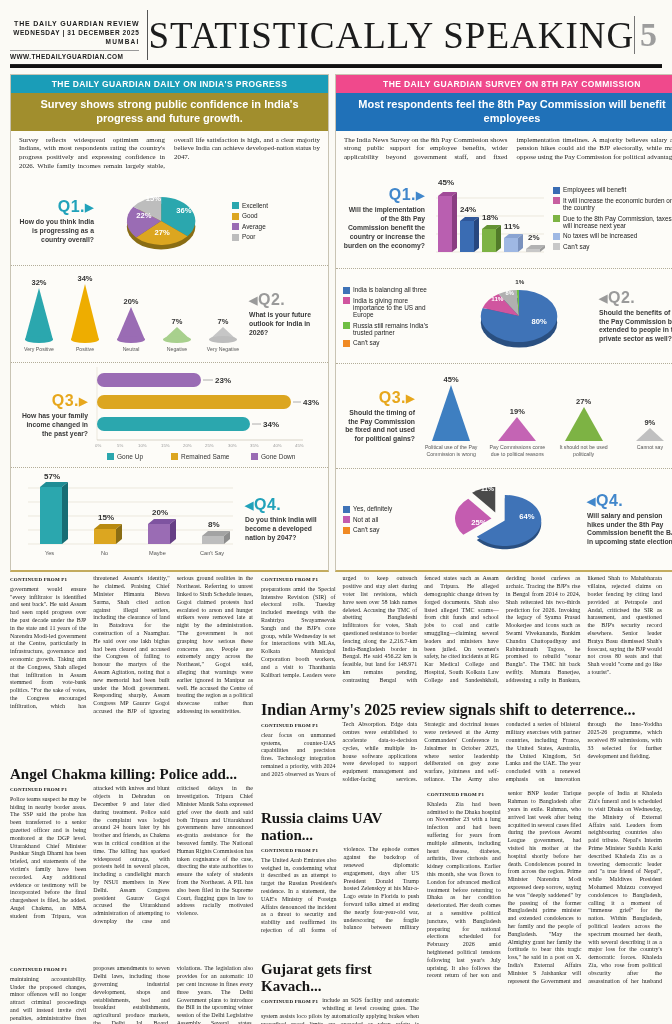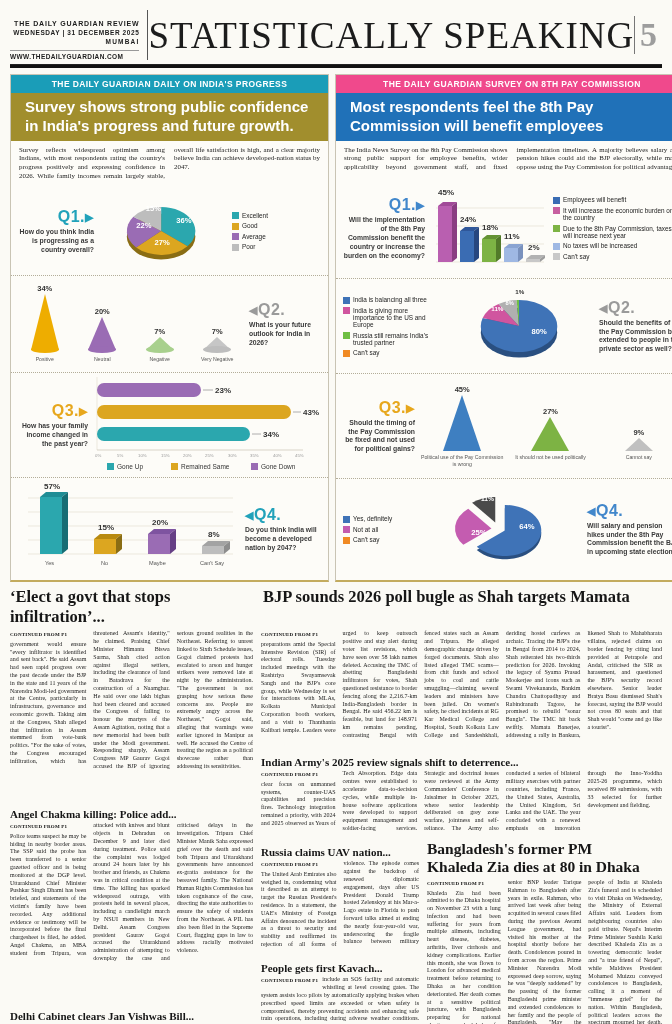--- a/index.html
+++ b/index.html
@@ -18,21 +18,21 @@
                text-align:center; align-self:center; white-space:nowrap; }
   .hdr-page { width:36px; border-left:1px solid #777; font-family:"Liberation Serif", serif;
               font-size:34px; font-weight:bold; color:#9d9d9d; text-align:center; align-self:center; }
   .rule-thick { margin:4px 10px 6px 10px; border-top:1px solid #222; border-bottom:3px solid #111; height:3px; }
 
   
   .surveys { display:flex; gap:6px; padding:0 10px; }
   .panel { flex:1; border:1px solid #c9c4b4; border-bottom:2px solid #c3ab5e; background:#fdfcf8; }
   .kicker { color:#fff; font-weight:bold; font-size:8.5px; letter-spacing:.4px; text-align:center; padding:4px 2px; }
   .kicker.teal { background:#1a9db8; } .kicker.pink { background:#f0498c; }
-  .banner { color:#fff; font-weight:bold; font-size:15px; line-height:1.25; padding:5px 14px; }
+  .banner { color:#fff; font-weight:bold; font-size:11px; line-height:1.25; text-align:center; padding:5px 14px; }
   .banner.olive { background:#a18e2d; } .banner.blue { background:#2071b8; }
   .intro { font-family:"Liberation Serif", serif; font-size:6.9px; line-height:1.3; text-align:justify;
            columns:2; column-gap:9px; padding:5px 8px 6px 8px; }
 
   .qsec { display:flex; align-items:center; gap:5px; padding:4px 7px; }
   .qsec + .qsec { border-top:1px dotted #b3ad99; }
   .qblock { flex-shrink:0; }
   .qblock.r { text-align:right; } .qblock.l { text-align:left; }
   .qnum { font-size:16px; font-weight:bold; letter-spacing:.5px; white-space:nowrap; }
   .qarrow { font-size:11px; vertical-align:1px; }
@@ -67,22 +67,22 @@
   .hl { font-family:"Liberation Serif", serif; font-weight:bold; color:#161616; }
   .hl-band { display:flex; gap:10px; align-items:baseline; padding:2px 0 3px 0; }
   .hl-elect { width:243px; flex-shrink:0; font-size:16.5px; }
   .hl-bjp { flex:1; font-size:16.5px; white-space:nowrap; }
   .grid2 { display:flex; gap:8px; }
   .band-left { width:243px; flex-shrink:0; }
   .band-right { flex:1; min-width:0; }
   .cont { font-size:5px; font-weight:bold; letter-spacing:.2px; color:#111; margin:2px 0 2px 0; }
   .body { font-family:"Liberation Serif", serif; font-size:6px; line-height:1.3; text-align:justify; color:#222; }
   .cols2{ columns:2; column-gap:7px; } .cols3{ columns:3; column-gap:7px; } .cols5{ columns:5; column-gap:7px; }
-  .hl-mid { font-size:11px; margin-top:10px; }
-  .hl-army { font-size:11px; margin-top:4px; white-space:nowrap; }
+  .hl-mid { font-size:15px; margin-top:23px; }
+  .hl-army { font-size:16px; margin-top:4px; white-space:nowrap; }
   .hl-bang { font-size:15.5px; line-height:1.15; margin-top:4px; }
   .subrow { display:flex; gap:8px; }
   .sub-mid { width:158px; flex-shrink:0; }
   .sub-right { flex:1; min-width:0; }
 </style>
 </head>
 <body>
 
 <div class="page">
 
@@ -138,20 +138,26 @@
             </div>
           <div class="legend-item">
               <span class="sw b-gray"></span>
               <span>Poor</span>
             </div>
         </div>
       </div>
 
       <div class="qsec">
         <div class="shape-row" style="height:88px">
+          <div class="shape-col">
+            <div class="shape-val">32%</div>
+            <div class="cone" style="border-bottom:52px solid #2ba7ae"></div>
+            <div class="cone-base b-teal"></div>
+            <div class="shape-cat">Very Positive</div>
+          </div>
           <div class="shape-col">
             <div class="shape-val">34%</div>
             <div class="cone" style="border-bottom:56px solid #eead00"></div>
             <div class="cone-base" style="background:#eead00"></div>
             <div class="shape-cat">Positive</div>
           </div>
           <div class="shape-col">
             <div class="shape-val">20%</div>
             <div class="cone" style="border-bottom:33px solid #9a6cb4"></div>
             <div class="cone-base b-purple"></div>
@@ -368,20 +374,25 @@
           <div class="qnum q-gold"><span>Q3.</span><span class="qarrow">▶</span></div>
           <div class="qtext">Should the timing of the Pay Commission be fixed and not used for political gains?</div>
         </div>
         <div class="shape-row" style="height:96px">
           <div class="shape-col">
             <div class="shape-val">45%</div>
             <div class="pyr" style="border-bottom:56px solid #3e7fc1"></div>
             <div class="shape-cat" style="min-height:20px">Political use of the Pay Commission is wrong</div>
           </div>
           <div class="shape-col">
+            <div class="shape-val">19%</div>
+            <div class="pyr" style="border-bottom:24px solid #c464b4"></div>
+            <div class="shape-cat" style="min-height:20px">Pay Commissions come due to political reasons</div>
+          </div>
+          <div class="shape-col">
             <div class="shape-val">27%</div>
             <div class="pyr" style="border-bottom:34px solid #7db344"></div>
             <div class="shape-cat" style="min-height:20px">It should not be used politically</div>
           </div>
           <div class="shape-col">
             <div class="shape-val">9%</div>
             <div class="pyr" style="border-bottom:13px solid #c0c0c0; border-left-width:14px; border-right-width:14px"></div>
             <div class="shape-cat" style="min-height:20px">Cannot say</div>
           </div>
         </div>
@@ -416,40 +427,35 @@
         <div class="qblock l" style="flex:1">
           <div class="qnum q-blue"><span class="qarrow">◀</span><span>Q4.</span></div>
           <div class="qtext">Will salary and pension hikes under the 8th Pay Commission benefit the BJP in upcoming state elections?</div>
         </div>
       </div>
     </div>
   </div>
 
   <div class="articles">
 
-    <div class="hl-band">
-      <div class="hl hl-elect">‘Elect a govt that stops infiltration’...</div>
-      <div class="hl hl-bjp">BJP sounds 2026 poll bugle as Shah targets Mamata</div>
-    </div>
 
     <div class="grid2">
 
       <div class="band-left">
         <div class="body cols3" style="height:168px; overflow:hidden">
           <div class="cont">CONTINUED FROM P1</div>
           <span>government would ensure "every infiltrator is identified and sent back". He said Assam had seen rapid progress over the past decade under the BJP in the state and 11 years of the Narendra Modi-led government at the Centre, particularly in infrastructure, governance and economic growth. Taking aim at the Congress, Shah alleged that infiltration in Assam stemmed from vote-bank politics. "For the sake of votes, the Congress encouraged infiltration, which has threatened Assam's identity," he claimed. Praising Chief Minister Himanta Biswa Sarma, Shah cited action against illegal settlers, including the clearance of land in Batadrava for the construction of a Naamghar. He said over one lakh bighas had been cleared and accused the Congress of failing to honour the martyrs of the Assam Agitation, noting that a new memorial had been built under the Modi government. Responding sharply, Assam Congress MP Gaurav Gogoi accused the BJP of ignoring serious ground realities in the Northeast. Referring to unrest linked to Sixth Schedule issues, Gogoi claimed protests had escalated to arson and hunger strikers were removed late at night by the administration. "The government is not grasping how serious these concerns are. People are extremely angry across the Northeast," Gogoi said, alleging that warnings were earlier ignored in Manipur as well. He accused the Centre of treating the region as a political showcase rather than addressing its sensitivities.</span>
         </div>
 
         <div class="hl hl-mid">Angel Chakma killing: Police add...</div>
         <div class="body cols3" style="height:178px; overflow:hidden; margin-top:2px">
           <div class="cont">CONTINUED FROM P1</div>
           <span>Police teams suspect he may be hiding in nearby border areas. The SSP said the probe has been transferred to a senior gazetted officer and is being monitored at the DGP level. Uttarakhand Chief Minister Pushkar Singh Dhami has been briefed, and statements of the victim's family have been recorded. Any additional evidence or testimony will be incorporated before the final chargesheet is filed, he added. Angel Chakma, an MBA student from Tripura, was attacked with knives and blunt objects in Dehradun on December 9 and later died during treatment. Police said the complaint was lodged around 24 hours later by his brother and friends, as Chakma was in critical condition at the time. The killing has sparked widespread outrage, with protests held in several places, including a candlelight march by NSUI members in New Delhi. Assam Congress president Gaurav Gogoi accused the Uttarakhand administration of attempting to downplay the case and criticised delays in the investigation. Tripura Chief Minister Manik Saha expressed grief over the death and said both Tripura and Uttarakhand governments have announced ex-gratia assistance for the bereaved family. The National Human Rights Commission has taken cognisance of the case, directing the state authorities to ensure the safety of students from the Northeast. A PIL has also been filed in the Supreme Court, flagging gaps in law to address racially motivated violence.</span>
         </div>
 
-        <div class="hl hl-mid">Delhi Cabinet clears Jan Vishwas Bill...</div>
         <div class="body cols3" style="height:128px; overflow:hidden; margin-top:2px">
           <div class="cont">CONTINUED FROM P1</div>
           <span>maintaining accountability. Under the proposed changes, minor offences will no longer attract criminal proceedings and will instead invite civil penalties, administrative fines and a structured appellate mechanism. Serious offences affecting public health, safety or life will continue to draw stringent legal action. The Bill proposes amendments to seven Delhi laws, including those governing industrial development, shops and establishments, bed and breakfast establishments, agricultural produce markets, the Delhi Jal Board, professional colleges and diploma-level technical institutions. Across these Acts, technical and procedural lapses will be treated as civil violations. The legislation also provides for an automatic 10 per cent increase in fines every three years. The Delhi Government plans to introduce the Bill in the upcoming winter session of the Delhi Legislative Assembly. Several states, including Haryana, Madhya Pradesh, Chhattisgarh, Maharashtra, Gujarat and Odisha, have already moved ahead with similar reforms.</span>
         </div>
       </div>
 
       <div class="band-right">
         <div class="body cols5" style="height:122px; overflow:hidden">
           <div class="cont">CONTINUED FROM P1</div>
           <span>preparations amid the Special Intensive Revision (SIR) of electoral rolls. Tuesday included meetings with the Rashtriya Swayamsevak Sangh and the BJP's core group, while Wednesday is set for interactions with MLAs, Kolkata Municipal Corporation booth workers, and a visit to Thanthania Kalibari temple. Leaders were urged to keep outreach positive and stay alert during voter list revisions, which have seen over 58 lakh names deleted. Accusing the TMC of abetting Bangladeshi infiltrators for votes, Shah questioned resistance to border fencing along the 2,216.7-km India-Bangladesh border in Bengal. He said 456.22 km is feasible, but land for 148.971 km remains pending, contrasting Bengal with fenced states such as Assam and Tripura. He alleged demographic change driven by forged documents. Shah also listed alleged TMC scams—from chit funds and school jobs to coal and cattle smuggling—claiming several leaders and ministers have been jailed. On women's safety, he cited incidents at RG Kar Medical College and Hospital, South Kolkata Law College and Sandeshkhali, deriding hostel curfews as archaic. Tracing the BJP's rise in Bengal from 2014 to 2024, Shah reiterated his two-thirds prediction for 2026. Invoking the legacy of Syama Prasad Mookerjee and icons such as Swami Vivekananda, Bankim Chandra Chattopadhyay and Rabindranath Tagore, he promised to rebuild "sonar Bangla". The TMC hit back swiftly. Mamata Banerjee, addressing a rally in Bankura, likened Shah to Mahabharata villains, rejected claims on border fencing by citing land provided at Petrapole and Andal, criticised the SIR as harassment, and questioned the BJP's security record elsewhere. Senior leader Bratya Basu dismissed Shah's forecast, saying the BJP would not cross 80 seats and that Shah would "come and go like a tourist".</span>
@@ -461,31 +467,27 @@
           <span>clear focus on unmanned systems, counter-UAS capabilities and precision fires. Technology integration remained a priority, with 2024 and 2025 observed as Years of Tech Absorption. Edge data centres were established to accelerate data-to-decision cycles, while multiple in-house software applications were developed to support equipment management and soldier-facing services. Strategic and doctrinal issues were reviewed at the Army Commanders' Conference in Jaisalmer in October 2025, where senior leadership deliberated on grey zone warfare, jointness and self-reliance. The Army also conducted a series of bilateral military exercises with partner countries, including France, the United States, Australia, the United Kingdom, Sri Lanka and the UAE. The year concluded with a renewed emphasis on innovation through the Inno-Yoddha 2025-26 programme, which received 89 submissions, with 33 selected for further development and fielding.</span>
         </div>
 
         <div class="subrow">
           <div class="sub-mid">
             <div class="hl hl-mid">Russia claims UAV nation...</div>
             <div class="body cols2" style="height:92px; overflow:hidden; margin-top:2px">
               <div class="cont">CONTINUED FROM P1</div>
               <span>The United Arab Emirates also weighed in, condemning what it described as an attempt to target the Russian President's residence. In a statement, the UAE's Ministry of Foreign Affairs denounced the incident as a threat to security and stability and reaffirmed its rejection of all forms of violence. The episode comes against the backdrop of renewed diplomatic engagement, days after US President Donald Trump hosted Zelenskyy at his Mar-a-Lago estate in Florida to push forward talks aimed at ending the nearly four-year-old war, underscoring the fragile balance between military escalation and diplomatic efforts to secure peace.</span>
             </div>
-            <div class="hl hl-mid">People gets first Kavach...</div>
+            <div class="hl hl-mid">Gujarat gets first Kavach...</div>
             <div class="body" style="height:108px; overflow:hidden; margin-top:2px">
               <div class="cont" style="float:left; margin-right:4px">CONTINUED FROM P1</div>
               <span>include an SOS facility and automatic whistling at level crossing gates. The system assists loco pilots by automatically applying brakes when prescribed speed limits are exceeded or when safety is compromised, thereby preventing accidents and enhancing safe train operations, including during adverse weather conditions. Continuous improvements based on operational experience and independent safety assessments led to the approval of Kavach Version 4.0 by the Research Designs and Standards Organisation (RDSO). Kavach 4.0 represents a significant milestone in railway safety and is designed to meet the requirements of India's diverse and high-density rail network, with enhanced location accuracy for precise train positioning, improved signal aspect information in large and complex station yards, and station-to-station Kavach interfacing through optical fibre cable for faster and more reliable communication.</span>
             </div>
           </div>
           <div class="sub-right">
-            <div class="hl hl-bang">
-              <div>Bangladesh's former PM</div>
-              <div>Khaleda Zia dies at 80 in Dhaka</div>
-            </div>
             <div class="body cols3" style="height:196px; overflow:hidden; margin-top:3px">
               <div class="cont">CONTINUED FROM P1</div>
               <span>Khaleda Zia had been admitted to the Dhaka hospital on November 23 with a lung infection and had been suffering for years from multiple ailments, including heart disease, diabetes, arthritis, liver cirrhosis and kidney complications. Earlier this month, she was flown to London for advanced medical treatment before returning to Dhaka as her condition deteriorated. Her death comes at a sensitive political juncture, with Bangladesh preparing for national elections scheduled for February 2026 amid heightened political tensions following last year's July uprising. It also follows the recent return of her son and senior BNP leader Tarique Rahman to Bangladesh after years in exile. Rahman, who arrived last week after being acquitted in several cases filed during the previous Awami League government, had visited his mother at the hospital shortly before her death. Condolences poured in from across the region. Prime Minister Narendra Modi expressed deep sorrow, saying he was "deeply saddened" by the passing of the former Bangladeshi prime minister and extended condolences to her family and the people of Bangladesh. "May the Almighty grant her family the fortitude to bear this tragic loss," he said in a post on X. India's External Affairs Minister S Jaishankar will represent the Government and people of India at Khaleda Zia's funeral and is scheduled to visit Dhaka on Wednesday, the Ministry of External Affairs said. Leaders from neighbouring countries also paid tribute. Nepal's Interim Prime Minister Sushila Karki described Khaleda Zia as a towering democratic leader and "a true friend of Nepal", while Maldives President Mohamed Muizzu conveyed condolences to Bangladesh, calling it a moment of "immense grief" for the nation. Within Bangladesh, political leaders across the spectrum mourned her death, with several describing it as a major loss for the country's democratic forces. Khaleda Zia, who rose from political obscurity after the assassination of her husband President Ziaur Rahman in 1981, served twice as prime minister and remained one of the most influential and controversial figures in Bangladesh's political history. Details of her funeral arrangements and official programmes are awaited.</span>
             </div>
           </div>
         </div>
       </div>
     </div>
   </div>
 

